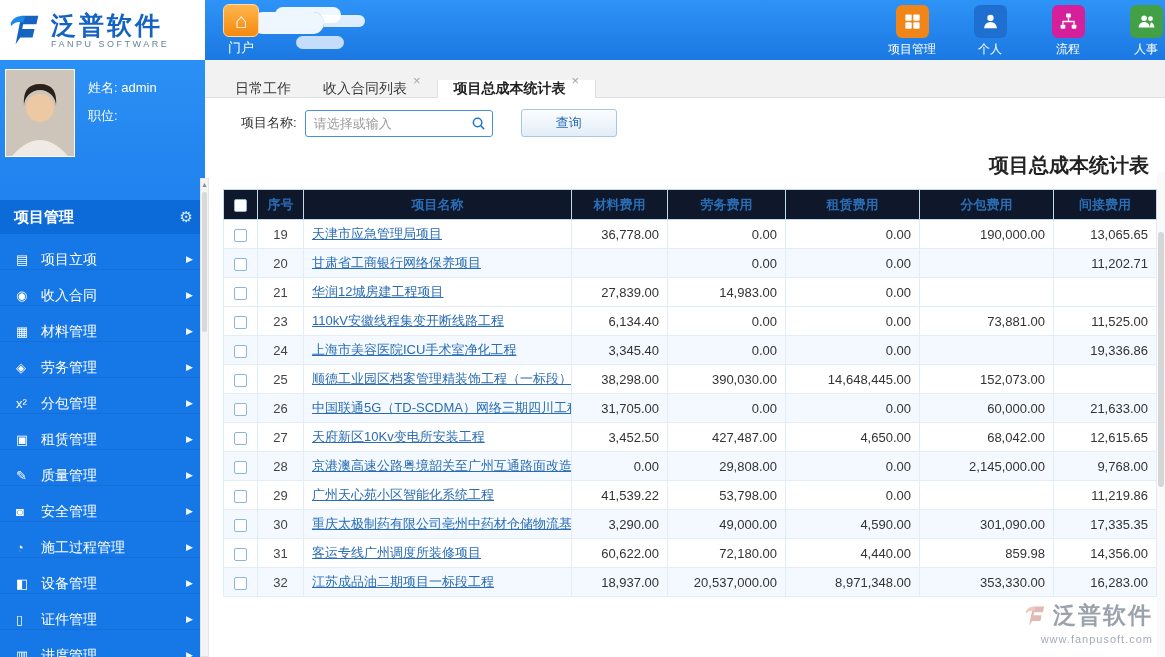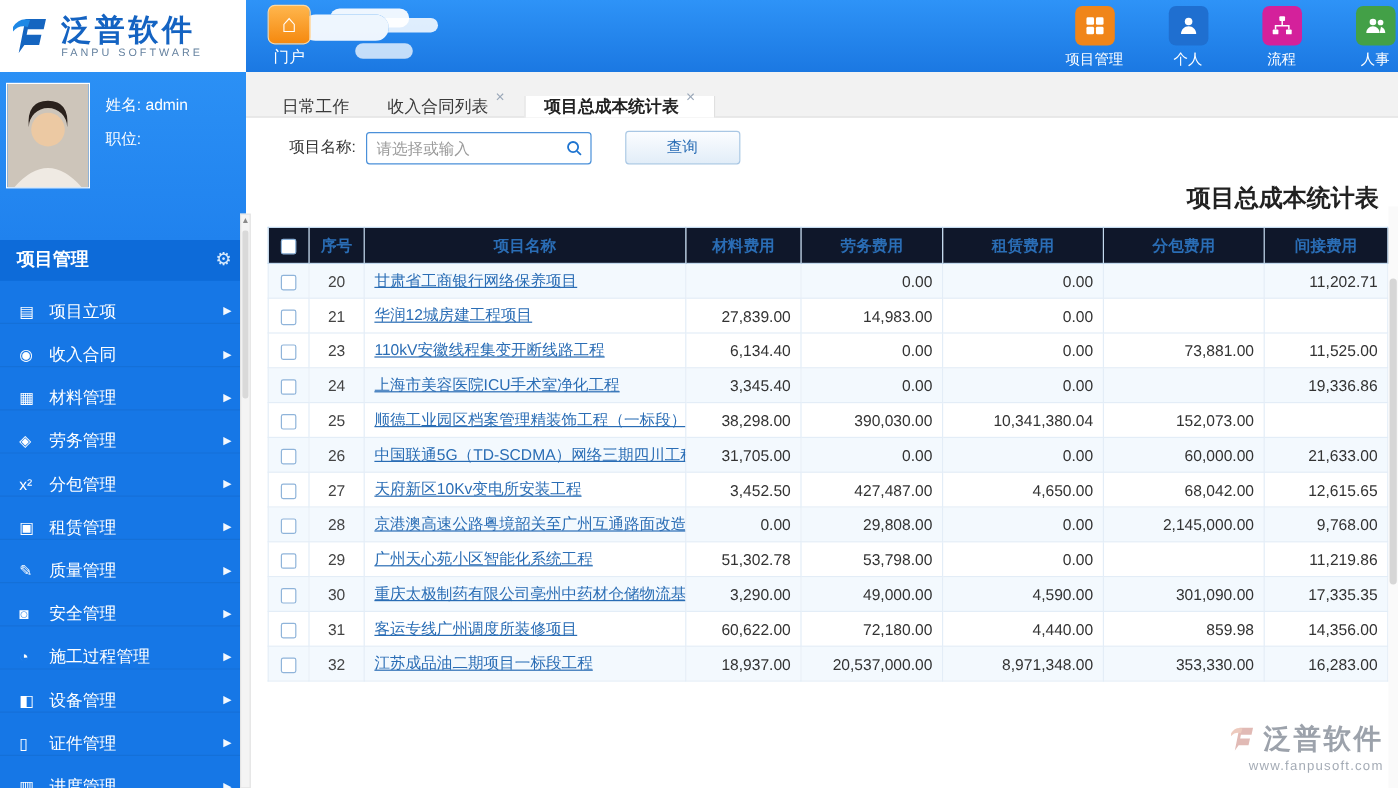--- a/index.html
+++ b/index.html
@@ -233,20 +233,30 @@
             <th>序号</th>
             <th>项目名称</th>
             <th>材料费用</th>
             <th>劳务费用</th>
             <th>租赁费用</th>
             <th>分包费用</th>
             <th>间接费用</th>
           </tr>
         </thead>
       <tbody>
+          <tr>
+            <td class="cb-col"><span class="cb"></span></td>
+            <td class="num-center">19</td>
+            <td><span class="link">天津市应急管理局项目</span></td>
+            <td class="amount">36,778.00</td>
+            <td class="amount">0.00</td>
+            <td class="amount">0.00</td>
+            <td class="amount">190,000.00</td>
+            <td class="amount">13,065.65</td>
+          </tr>
           <tr class="alt">
             <td class="cb-col"><span class="cb"></span></td>
             <td class="num-center">20</td>
             <td><span class="link">甘肃省工商银行网络保养项目</span></td>
             <td class="amount"></td>
             <td class="amount">0.00</td>
             <td class="amount">0.00</td>
             <td class="amount"></td>
             <td class="amount">11,202.71</td>
           </tr>
@@ -279,21 +289,21 @@
             <td class="amount">0.00</td>
             <td class="amount"></td>
             <td class="amount">19,336.86</td>
           </tr>
           <tr>
             <td class="cb-col"><span class="cb"></span></td>
             <td class="num-center">25</td>
             <td><span class="link">顺德工业园区档案管理精装饰工程（一标段）</span></td>
             <td class="amount">38,298.00</td>
             <td class="amount">390,030.00</td>
-            <td class="amount">10,341,380.04</td>
+            <td class="amount">14,648,445.00</td>
             <td class="amount">152,073.00</td>
             <td class="amount"></td>
           </tr>
           <tr class="alt">
             <td class="cb-col"><span class="cb"></span></td>
             <td class="num-center">26</td>
             <td><span class="link">中国联通5G（TD-SCDMA）网络三期四川工程</span></td>
             <td class="amount">31,705.00</td>
             <td class="amount">0.00</td>
             <td class="amount">0.00</td>
@@ -317,21 +327,21 @@
             <td class="amount">0.00</td>
             <td class="amount">29,808.00</td>
             <td class="amount">0.00</td>
             <td class="amount">2,145,000.00</td>
             <td class="amount">9,768.00</td>
           </tr>
           <tr>
             <td class="cb-col"><span class="cb"></span></td>
             <td class="num-center">29</td>
             <td><span class="link">广州天心苑小区智能化系统工程</span></td>
-            <td class="amount">51,302.78</td>
+            <td class="amount">41,539.22</td>
             <td class="amount">53,798.00</td>
             <td class="amount">0.00</td>
             <td class="amount"></td>
             <td class="amount">11,219.86</td>
           </tr>
           <tr class="alt">
             <td class="cb-col"><span class="cb"></span></td>
             <td class="num-center">30</td>
             <td><span class="link">重庆太极制药有限公司亳州中药材仓储物流基</span></td>
             <td class="amount">3,290.00</td>

